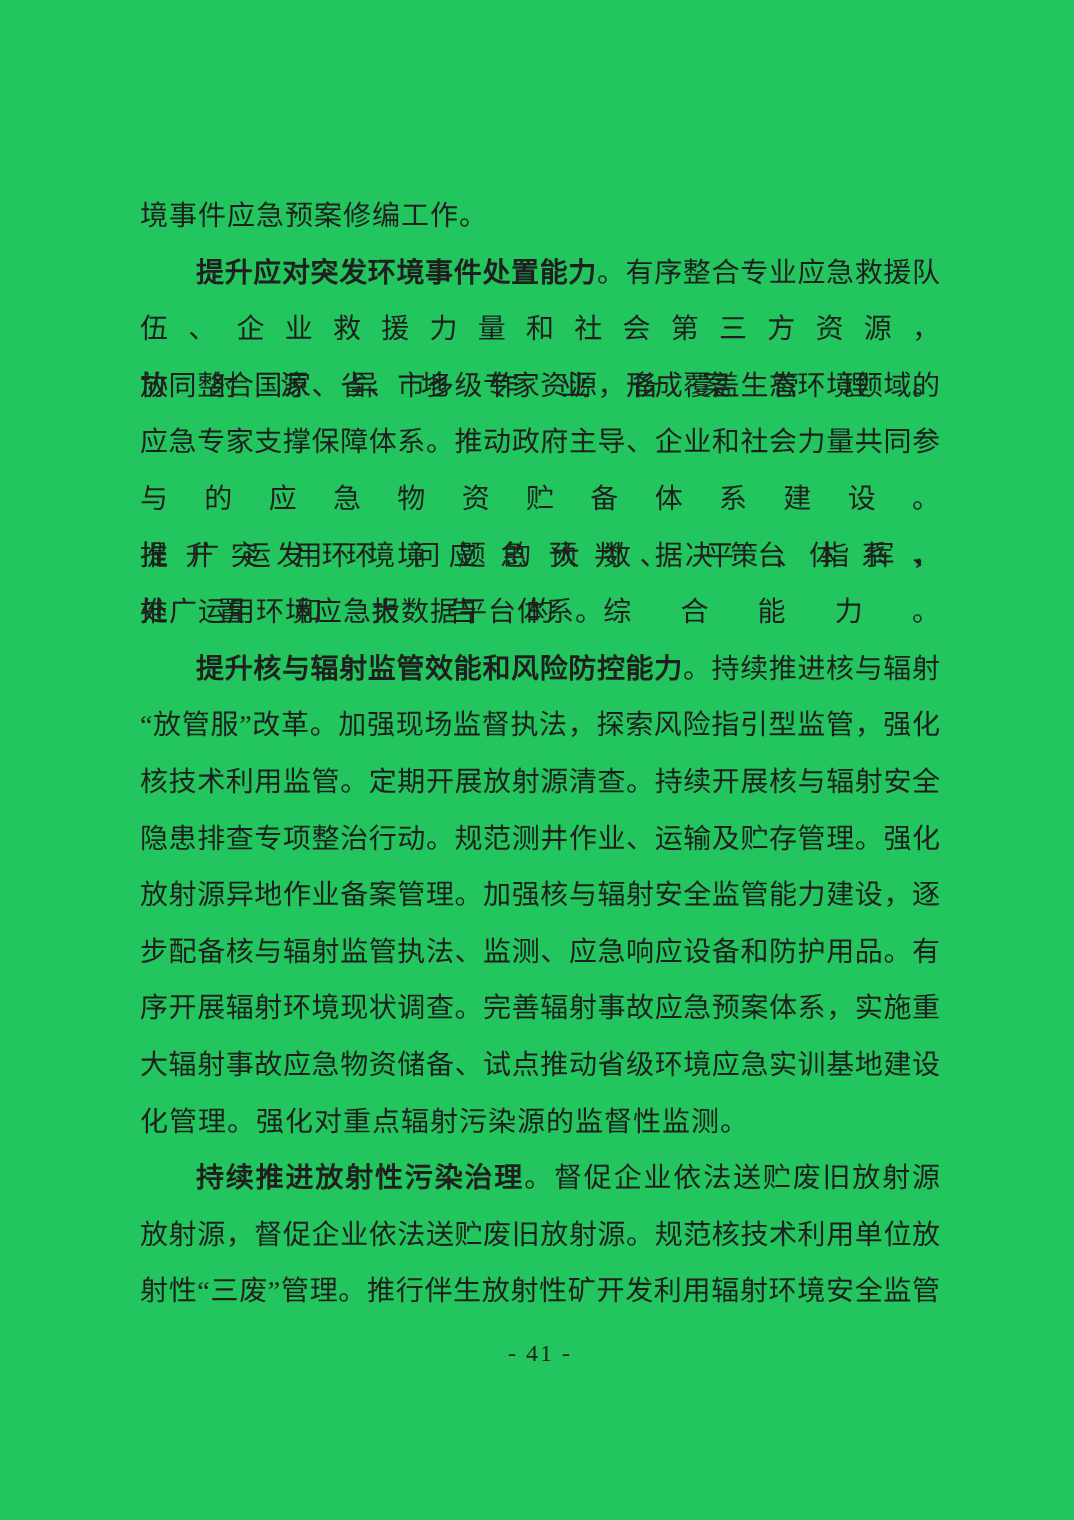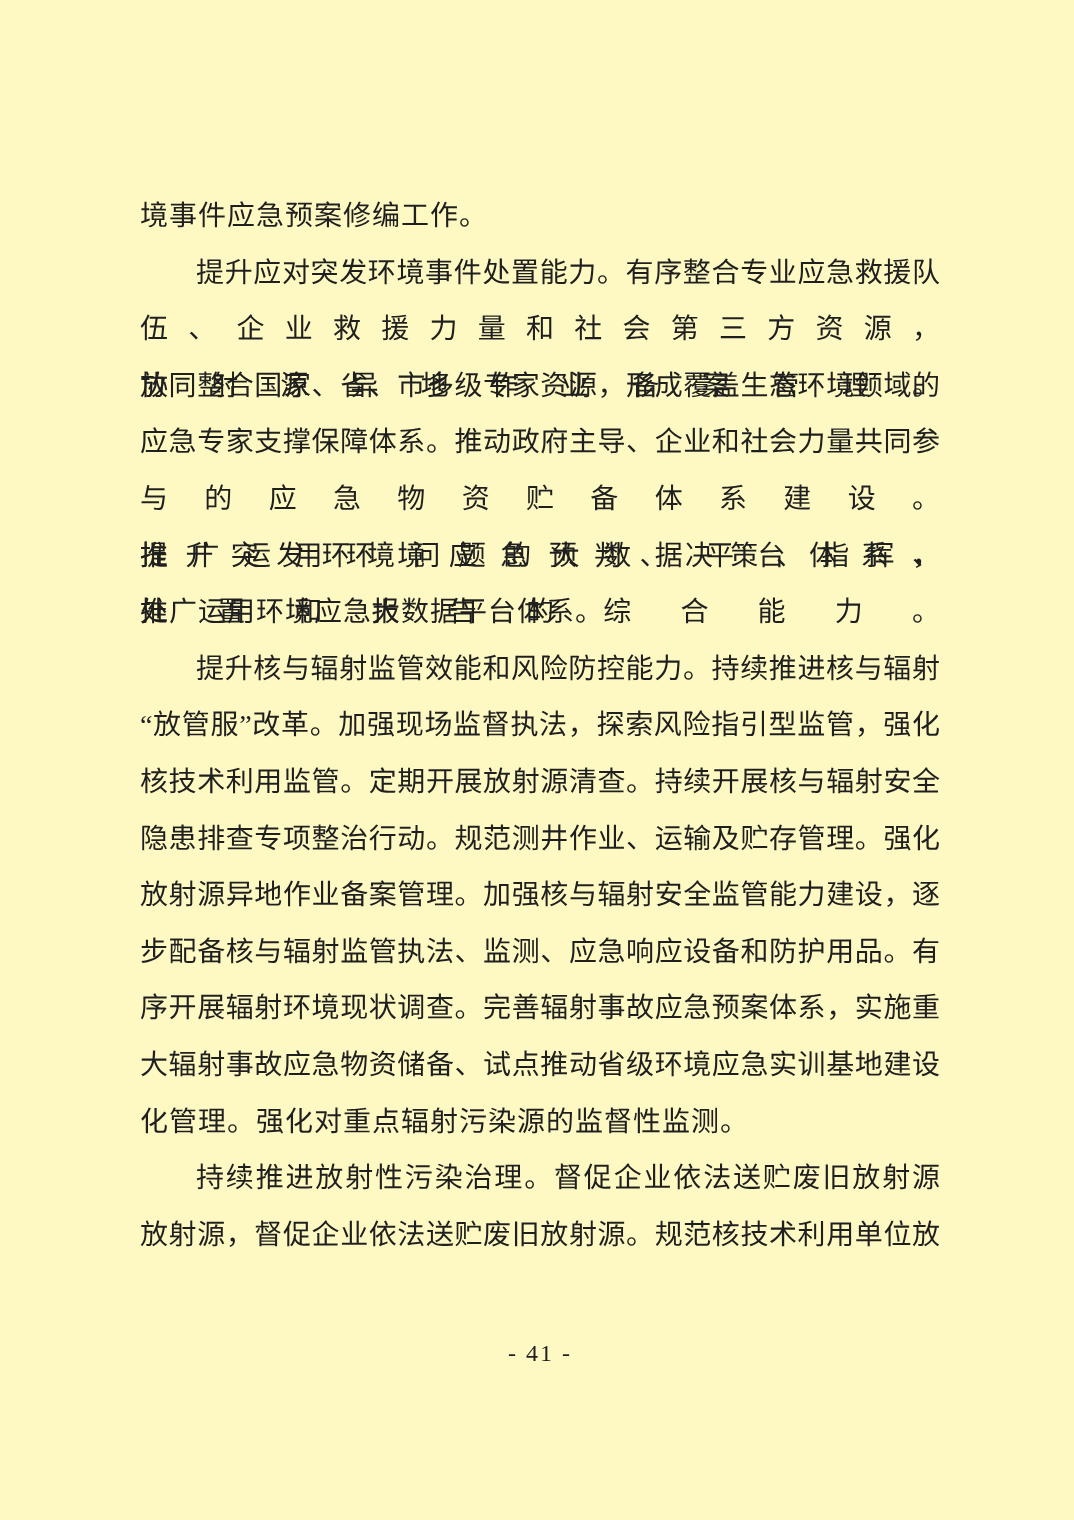--- a/index.html
+++ b/index.html
@@ -9,21 +9,21 @@
   body {
     width: 1074px;
     height: 1520px;
     background: #ffffff;
     overflow: hidden;
   }
   .page {
     position: relative;
     width: 1074px;
     height: 1520px;
-    background: #fef9c3;
+    background: #22c55e;
     font-family: "Liberation Serif", serif;
     color: #1f1f1f;
   }
   .doc-body {
     position: absolute;
     left: 140px;
     top: 188px;
     width: 800px;
   }
   .line {
@@ -41,21 +41,21 @@
   }
   .line.no-justify {
     text-align: left;
     text-align-last: left;
     letter-spacing: 1px;
   }
   .line.indent {
     padding-left: 56px;
   }
   .seg-bold {
-    font-weight: 400;
+    font-weight: 700;
   }
   .seg-regular {
     font-weight: 400;
   }
   .page-number {
     position: absolute;
     left: 140px;
     top: 1338px;
     width: 800px;
     text-align: center;
@@ -82,15 +82,16 @@
       <div class="line justify"><span class="seg-regular">“放管服”改革。加强现场监督执法，探索风险指引型监管，强化</span></div>
       <div class="line justify"><span class="seg-regular">核技术利用监管。定期开展放射源清查。持续开展核与辐射安全</span></div>
       <div class="line justify"><span class="seg-regular">隐患排查专项整治行动。规范测井作业、运输及贮存管理。强化</span></div>
       <div class="line justify"><span class="seg-regular">放射源异地作业备案管理。加强核与辐射安全监管能力建设，逐</span></div>
       <div class="line justify"><span class="seg-regular">步配备核与辐射监管执法、监测、应急响应设备和防护用品。有</span></div>
       <div class="line justify"><span class="seg-regular">序开展辐射环境现状调查。完善辐射事故应急预案体系，实施重</span></div>
       <div class="line justify"><span class="seg-regular">大辐射事故应急物资储备、试点推动省级环境应急实训基地建设</span></div>
       <div class="line no-justify"><span class="seg-regular">化管理。强化对重点辐射污染源的监督性监测。</span></div>
       <div class="line justify indent"><span class="seg-bold">持续推进放射性污染治理</span><span class="seg-regular">。督促企业依法送贮废旧放射源</span></div>
       <div class="line justify"><span class="seg-regular">放射源，督促企业依法送贮废旧放射源。规范核技术利用单位放</span></div>
+      <div class="line justify"><span class="seg-regular">射性“三废”管理。推行伴生放射性矿开发利用辐射环境安全监管</span></div>
     </div>
   <div class="page-number">- 41 -</div>
 </div>
 
 </body></html>

